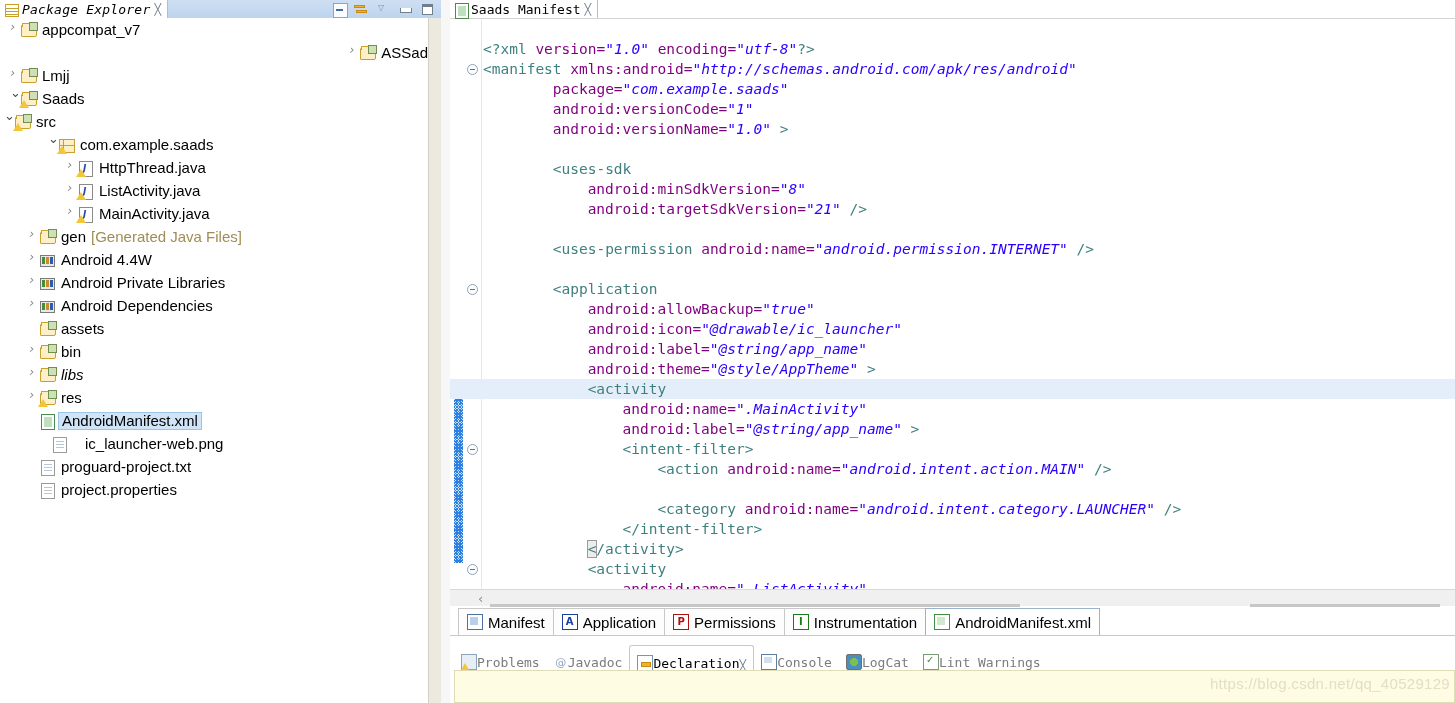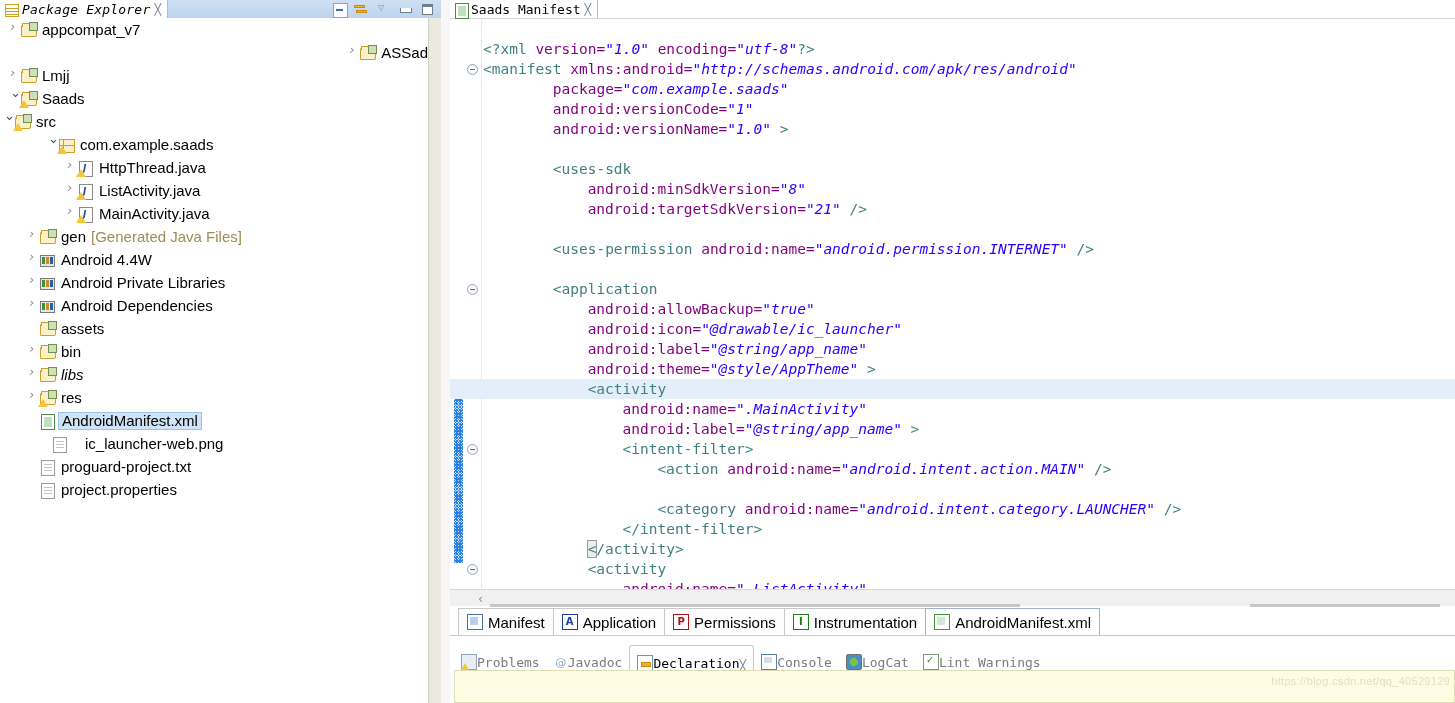--- a/index.html
+++ b/index.html
@@ -178,21 +178,21 @@
   .bvtab.active{
     color:#000;background:#fff;border:1px solid #c9c9c9;border-bottom:none;
     border-radius:3px 3px 0 0;height:25px;
   }
   #bv-content{
     position:absolute;left:4px;top:25px;width:1001px;height:33px;
     background:#fffce4;border:1px solid #e0dcb8;box-sizing:border-box;
   }
   #watermark{
     position:absolute;right:4px;top:4px;
-    font-family:"Liberation Sans",sans-serif;font-size:11px;color:#e3dfc4;
+    font-family:"Liberation Sans",sans-serif;font-size:15px;color:#e3dfc4;
     letter-spacing:.3px;
   }
 
   
   .ic-folder{
     position:absolute;left:1px;top:3px;width:14px;height:10px;
     background:#fdf0c8;border:1px solid #c8a02a;border-radius:1px 2px 2px 1px;
   }
   .ic-folder:before{
     content:"";position:absolute;left:0px;top:-3px;width:6px;height:3px;

